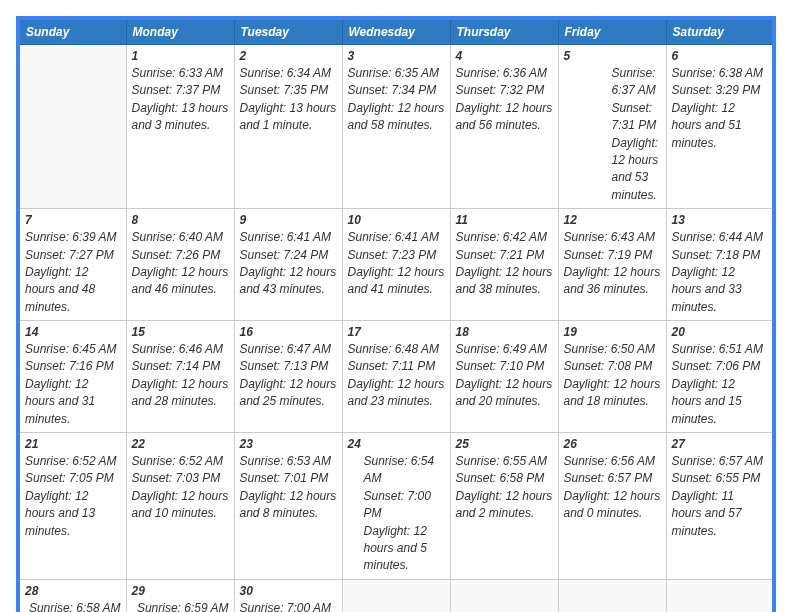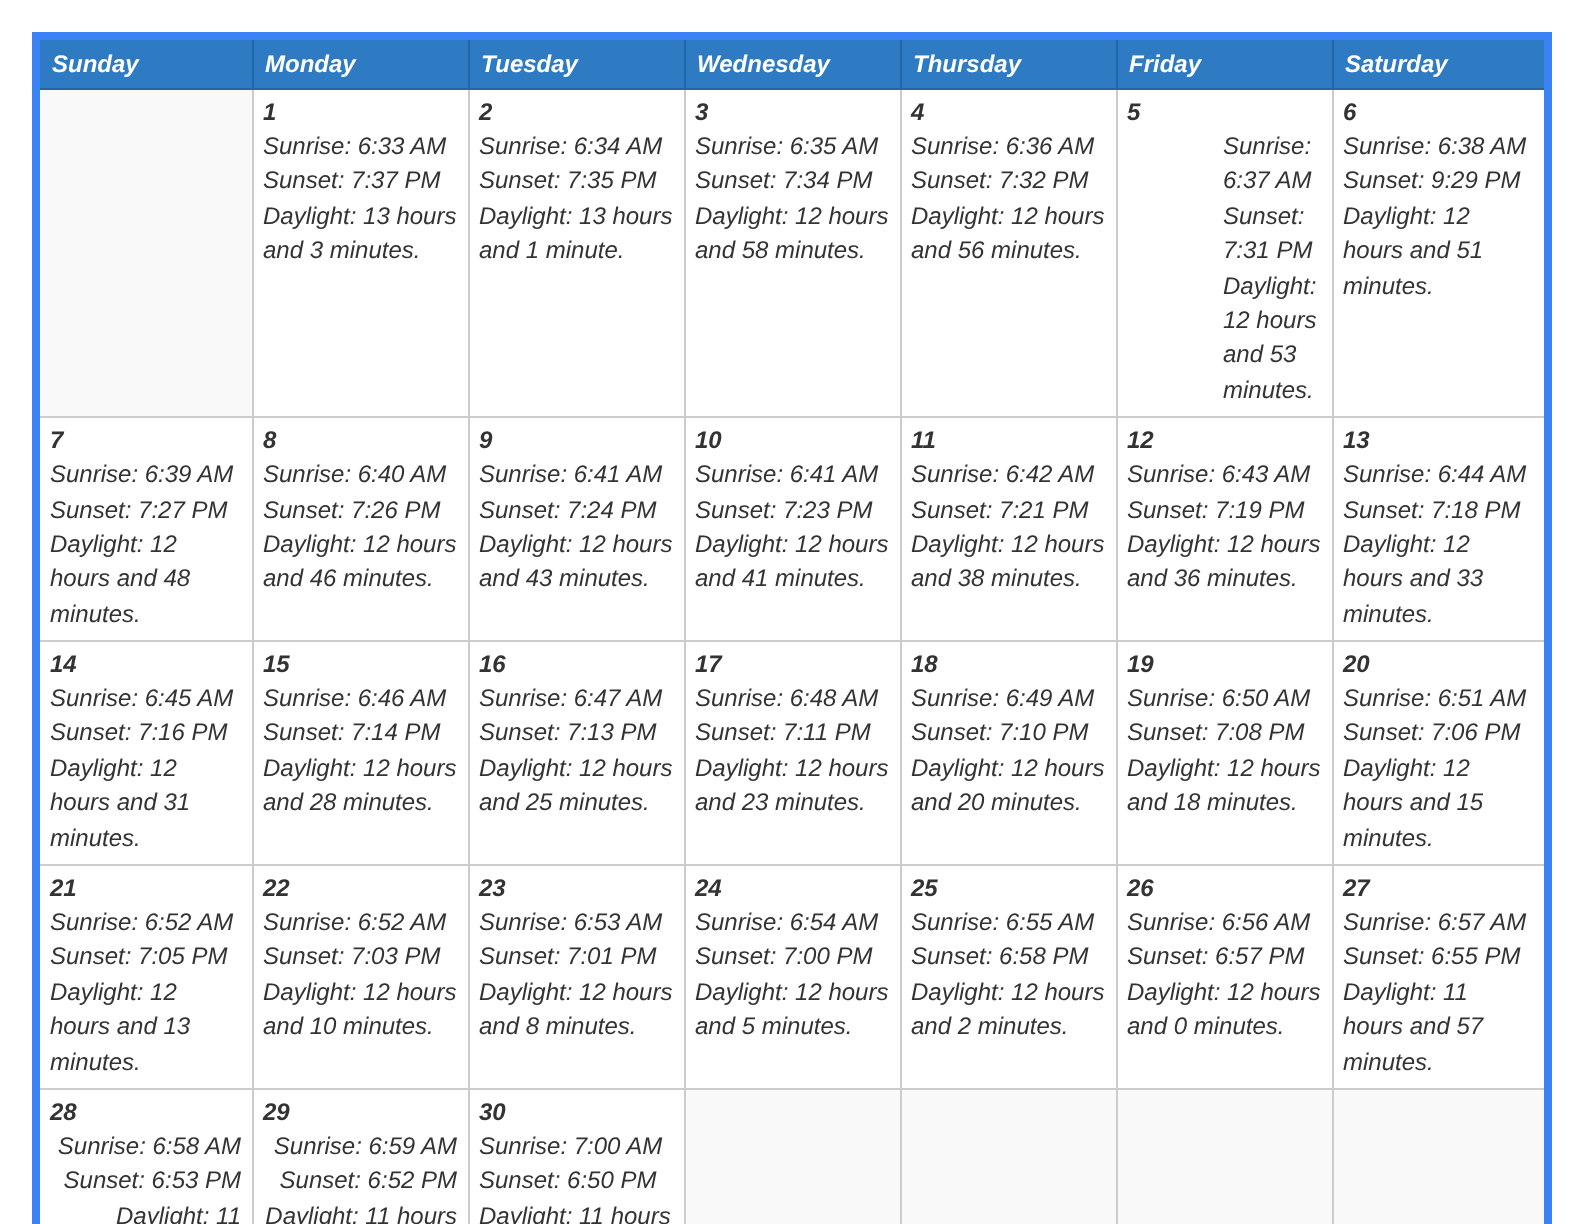--- a/index.html
+++ b/index.html
@@ -134,21 +134,21 @@
           </td>
           <td>
             <span class="day-number">5</span>
             <div class="day-info" style="white-space: pre-line; margin-left: 48px;">Sunrise: 6:37 AM
 Sunset: 7:31 PM
 Daylight: 12 hours and 53 minutes.</div>
           </td>
           <td>
             <span class="day-number">6</span>
             <div class="day-info" style="white-space: pre-line;">Sunrise: 6:38 AM
-Sunset: 9:29 PM
+Sunset: 3:29 PM
 Daylight: 12 hours and 51 minutes.</div>
           </td>
         </tr>
         <tr>
           <td>
             <span class="day-number">7</span>
             <div class="day-info" style="white-space: pre-line;">Sunrise: 6:39 AM
 Sunset: 7:27 PM
 Daylight: 12 hours and 48 minutes.</div>
           </td>
@@ -247,21 +247,21 @@
 Daylight: 12 hours and 10 minutes.</div>
           </td>
           <td>
             <span class="day-number">23</span>
             <div class="day-info" style="white-space: pre-line;">Sunrise: 6:53 AM
 Sunset: 7:01 PM
 Daylight: 12 hours and 8 minutes.</div>
           </td>
           <td>
             <span class="day-number">24</span>
-            <div class="day-info" style="white-space: pre-line;">Sunrise: 6:54 AM
+            <div class="day-info" style="white-space: pre-line; margin-left: 16px;">Sunrise: 6:54 AM
 Sunset: 7:00 PM
 Daylight: 12 hours and 5 minutes.</div>
           </td>
           <td>
             <span class="day-number">25</span>
             <div class="day-info" style="white-space: pre-line;">Sunrise: 6:55 AM
 Sunset: 6:58 PM
 Daylight: 12 hours and 2 minutes.</div>
           </td>
           <td>

